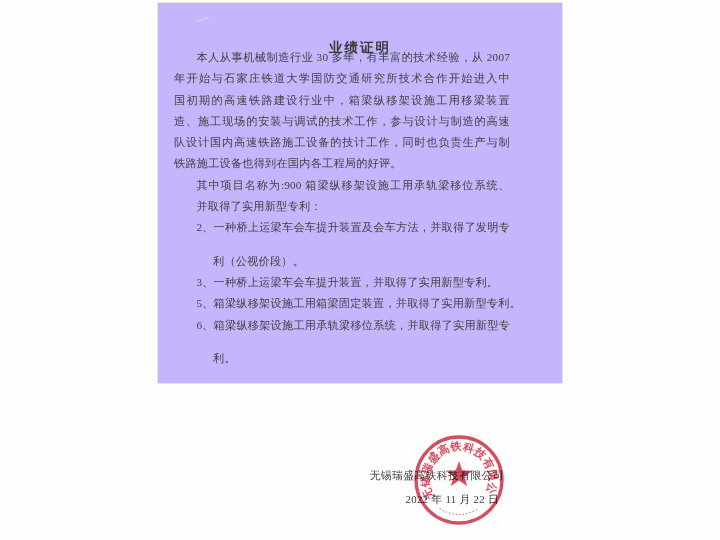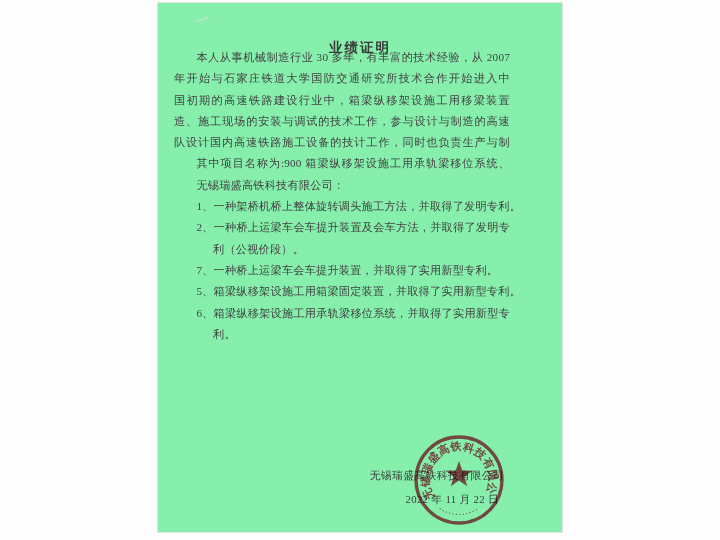--- a/index.html
+++ b/index.html
@@ -6,22 +6,22 @@
   .canvas{
     position:relative;
     width:720px;height:540px;
     background:#fdfdfd;
     overflow:hidden;
     font-family:"Liberation Serif","DejaVu Serif",serif;
   }
   .page{
     position:absolute;
     left:157px;top:2px;
-    width:406px;height:531px;
-    background:#86efac;
+    width:406px;height:382px;
+    background:#c4b5fd;
     border:1px solid #e4e4e8;
     box-sizing:border-box;
   }
   .scratch{
     position:absolute;
     left:38px;top:16px;
     width:13px;height:1px;
     background:#d9d9d9;
     transform:rotate(-18deg);
   }
@@ -46,21 +46,21 @@
     letter-spacing:0.2px;
   }
   .ln{white-space:nowrap;}
   .ln.just{
     white-space:normal;
     text-align:justify;
     text-align-last:justify;
     text-justify:inter-character;
   }
   .ln.ind{text-indent:22.4px;}
-  .ln.ind35{text-indent:39px;}
+  .ln.ind35{text-indent:39px;margin-top:12px;}
   .company{
     position:absolute;
     right:58px;top:466px;
     font-size:10.8px;
     letter-spacing:0.4px;
     color:#3d3d3d;
   }
   .date{
     position:absolute;
     right:63px;top:490px;
@@ -95,26 +95,26 @@
     <div class="scratch"></div>
 
     <h1 class="title">业绩证明</h1>
 
     <div class="body">
       <div class="ln ind just">本人从事机械制造行业 30 多年，有丰富的技术经验，从 2007</div>
       <div class="ln just">年开始与石家庄铁道大学国防交通研究所技术合作开始进入中</div>
       <div class="ln just">国初期的高速铁路建设行业中，箱梁纵移架设施工用移梁装置</div>
       <div class="ln just">造、施工现场的安装与调试的技术工作，参与设计与制造的高速</div>
       <div class="ln just">队设计国内高速铁路施工设备的技计工作，同时也负责生产与制</div>
+      <div class="ln">铁路施工设备也得到在国内各工程局的好评。</div>
       <div class="ln ind just">其中项目名称为:900 箱梁纵移架设施工用承轨梁移位系统、</div>
-      <div class="ln ind">无锡瑞盛高铁科技有限公司：</div>
-      <div class="ln ind">1、一种架桥机桥上整体旋转调头施工方法，并取得了发明专利。</div>
+      <div class="ln ind">并取得了实用新型专利：</div>
       <div class="ln ind just">2、一种桥上运梁车会车提升装置及会车方法，并取得了发明专</div>
       <div class="ln ind35">利（公视价段）。</div>
-      <div class="ln ind">7、一种桥上运梁车会车提升装置，并取得了实用新型专利。</div>
+      <div class="ln ind">3、一种桥上运梁车会车提升装置，并取得了实用新型专利。</div>
       <div class="ln ind">5、箱梁纵移架设施工用箱梁固定装置，并取得了实用新型专利。</div>
       <div class="ln ind just">6、箱梁纵移架设施工用承轨梁移位系统，并取得了实用新型专</div>
       <div class="ln ind35">利。</div>
     </div>
 
     <div class="company">无锡瑞盛高铁科技有限公司</div>
     <div class="date">2022 年 11 月 22 日</div>
 
     <svg class="stamp" viewBox="-65 -65 130 130">
       <circle cx="0" cy="2" r="43" fill="none" stroke-width="3.4" stroke="#d13b4f"></circle>

